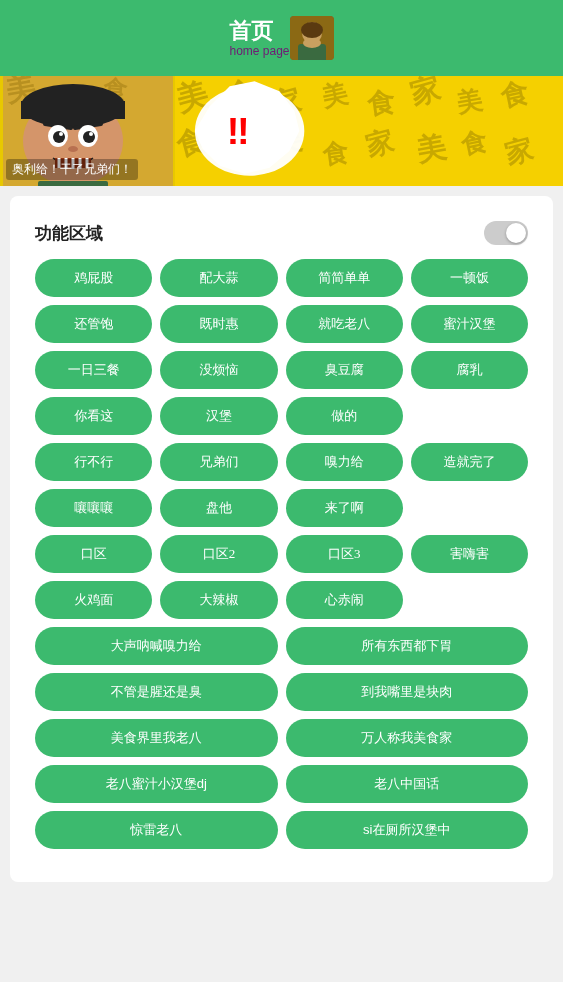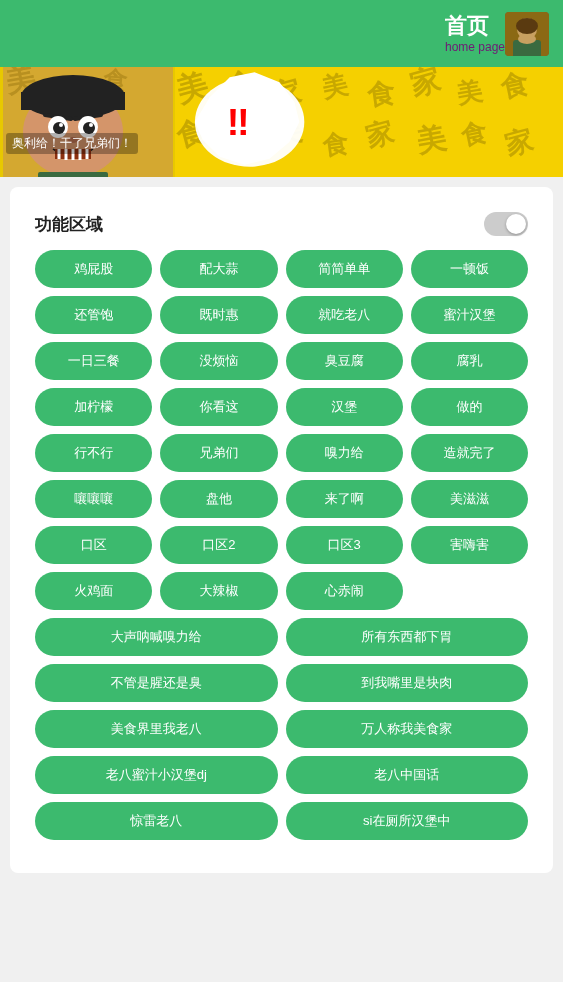--- a/index.html
+++ b/index.html
@@ -9,22 +9,22 @@
       width: 563px;
       min-height: 982px;
     }
 
     
     .header {
       background: #3cba6e;
       padding: 10px 14px 10px 14px;
       display: flex;
       align-items: center;
-      justify-content: flex-end;
-      height: 67px;
+      justify-content: center;
+      height: 76px;
     }
     .header-title-area {}
     .header-title {
       font-size: 22px;
       font-weight: bold;
       color: #fff;
       line-height: 1.2;
     }
     .header-subtitle {
       font-size: 12px;
@@ -65,21 +65,21 @@
       flex: 1;
       background: #f5d000;
       display: flex;
       align-items: center;
       justify-content: center;
       position: relative;
       overflow: hidden;
     }
     .banner-caption {
       position: absolute;
-      bottom: 23px;
+      bottom: 6px;
       left: 6px;
       font-size: 12px;
       color: #fff;
       background: rgba(0,0,0,0.3);
       padding: 2px 6px;
       border-radius: 3px;
     }
 
     
     .main {
@@ -137,21 +137,21 @@
     }
     .func-btn {
       background: #3cba6e;
       color: white;
       border: none;
       border-radius: 20px;
       padding: 10px 6px;
       font-size: 13px;
       cursor: pointer;
       text-align: center;
-      font-family: Liberation Sans, sans-serif;
+      font-family: Liberation Serif, serif;
       white-space: nowrap;
     }
     .func-btn-wide {
       background: #3cba6e;
       color: white;
       border: none;
       border-radius: 20px;
       padding: 10px 6px;
       font-size: 13px;
       cursor: pointer;
@@ -268,38 +268,36 @@
   </div>
 
   <div class="btn-grid-4">
     <button class="func-btn">一日三餐</button>
     <button class="func-btn">没烦恼</button>
     <button class="func-btn">臭豆腐</button>
     <button class="func-btn">腐乳</button>
   </div>
 
   <div class="btn-grid-4">
-    <button class="func-btn">加柠檬</button>
     <button class="func-btn">你看这</button>
     <button class="func-btn">汉堡</button>
     <button class="func-btn">做的</button>
   </div>
 
   <div class="btn-grid-4">
     <button class="func-btn">行不行</button>
     <button class="func-btn">兄弟们</button>
     <button class="func-btn">嗅力给</button>
     <button class="func-btn">造就完了</button>
   </div>
 
   <div class="btn-grid-4">
     <button class="func-btn">嚷嚷嚷</button>
     <button class="func-btn">盘他</button>
     <button class="func-btn">来了啊</button>
-    <button class="func-btn">美滋滋</button>
   </div>
 
   <div class="btn-grid-4">
     <button class="func-btn">口区</button>
     <button class="func-btn">口区2</button>
     <button class="func-btn">口区3</button>
     <button class="func-btn">害嗨害</button>
   </div>
 
   <div class="btn-grid-4">

